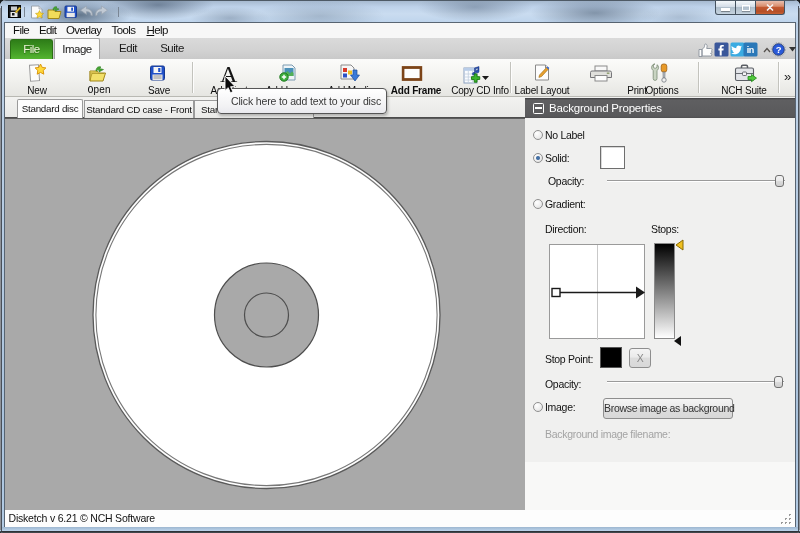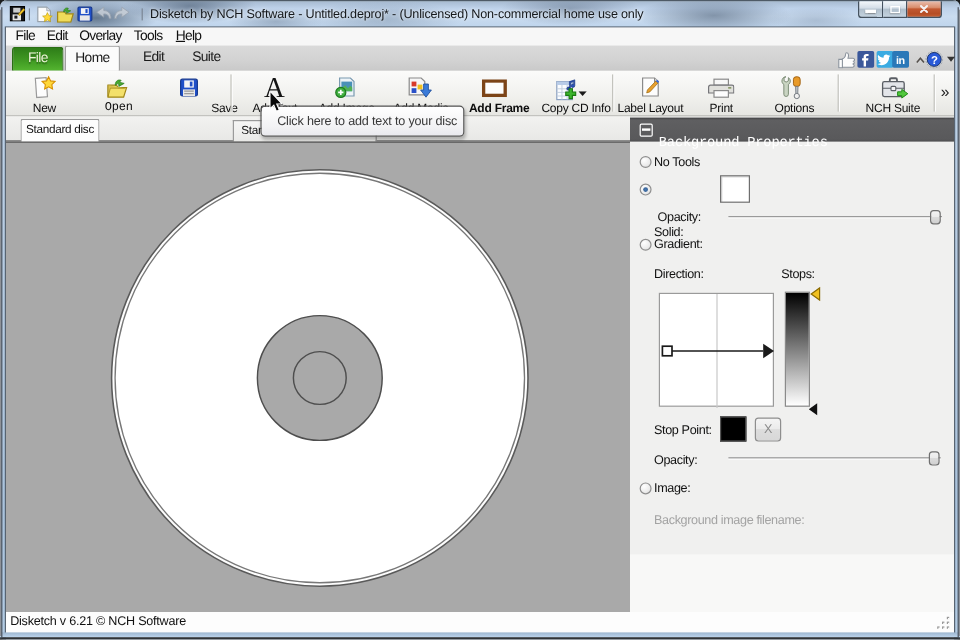--- a/index.html
+++ b/index.html
@@ -58,21 +58,21 @@
 .dtab{position:absolute;top:3px;height:18px;font-size:9.8px;letter-spacing:-0.25px;white-space:nowrap;overflow:hidden;color:#111;line-height:17px;text-align:center;
  background:linear-gradient(180deg,#f6f6f5 0%,#e9e9e7 100%);border:1px solid #9a9a9a;border-bottom:none;}
 .dtab.active{background:#fdfdfd;top:2px;height:33px;border-radius:2px 2px 0 0;}
 
 .canvas{position:absolute;left:0;top:95px;width:520px;height:391.5px;background:#a9a9a9;
  border-top:1px solid #5c5c5c;}
 
 .panel{position:absolute;left:520px;top:74.5px;width:270px;height:412px;background:#f0f0ef;font-size:10.5px;letter-spacing:-0.3px;color:#111;}
 .phdr{position:absolute;left:0;width:270px;height:20px;color:#fff;font-size:11.5px;letter-spacing:-0.2px;}
 .phdr .bx{position:absolute;left:8px;top:5.5px;width:11px;height:11px;border:1.8px solid #fff;border-radius:1.5px;}
-.phdr .tx{position:absolute;left:24px;top:15px;font-family:Liberation Mono, monospace;}
+.phdr .tx{position:absolute;left:24px;top:4px;}
 .radio{position:absolute;width:10px;height:10px;border-radius:50%;border:1px solid #8f8f8f;
  background:radial-gradient(circle at 35% 30%,#fff 0%,#ececec 60%,#d5d5d5 100%);}
 .radio.sel:after{content:"";position:absolute;left:2px;top:2px;width:4px;height:4px;border-radius:50%;
  background:radial-gradient(circle,#4c7bb0 0%,#27538c 100%);}
 .plab{position:absolute;white-space:nowrap;font-size:10.5px;}
 .slider{position:absolute;height:12px;}
 .slider .track{position:absolute;left:0;right:0;top:5px;height:1px;background:#9a9a9a;box-shadow:0 1px 0 #fff;}
 .slider .thumb{position:absolute;top:0;width:9px;height:12px;border:1px solid #707070;border-radius:3px;
  background:linear-gradient(180deg,#f2f2f2 0%,#ebebeb 45%,#dbdbdb 50%,#d0d0d0 100%);}
 .btn{position:absolute;border:1px solid #8e8e8e;border-radius:3px;color:#333;
@@ -124,21 +124,20 @@
         <rect x="2.6" y="7.8" width="8.2" height="4.4" fill="#e8e8e8"></rect>
       </svg>
    <svg style="position:absolute;left:79px;top:5px" width="15" height="13" opacity="0.8">
         <path d="M13.5 10.5 C13.5 6 11 3.8 7.5 3.8 L7.5 1 L1.5 5.2 L7.5 9.4 L7.5 6.6 C10 6.6 11.8 7.6 12 10.5 z" fill="#ccd2da" stroke="#9aa2ac" stroke-width=".7"></path>
       </svg>
    <svg style="position:absolute;left:94px;top:5px" width="15" height="13" opacity="0.8">
         <path d="M1.5 10.5 C1.5 6 4 3.8 7.5 3.8 L7.5 1 L13.5 5.2 L7.5 9.4 L7.5 6.6 C5 6.6 3.2 7.6 3 10.5 z" fill="#ccd2da" stroke="#9aa2ac" stroke-width=".7"></path>
       </svg>
    <div style="position:absolute;left:118px;top:7px;width:1px;height:10px;background:#7a8694;"></div>
   </div>
- <div class="ttext">Disketch by NCH Software - Untitled.deproj* - (Unlicensed) Non-commercial home use only</div>
  <div class="wbtns">
    <div class="wb min">
         <div style="position:absolute;left:5px;bottom:3px;width:9px;height:3px;background:#fff;box-shadow:0 1px 1px rgba(0,0,0,.4);"></div>
       </div>
    <div class="wb max">
         <div style="position:absolute;left:6px;top:3.5px;width:8px;height:6px;border:1.5px solid #fff;box-shadow:0 1px 1px rgba(0,0,0,.3);"></div>
       </div>
    <div class="wb cls">
         <svg width="27" height="13" style="position:absolute;left:0;top:0">
           <path d="M11.5 4 L16.5 9 M16.5 4 L11.5 9" stroke="#f4f2f4" stroke-width="1.7" fill="none" stroke-linecap="round"></path>
@@ -148,21 +147,21 @@
  <div class="content">
   <div class="menubar">
     <span style="left:8px">File</span>
         <span style="left:34px">Edit</span>
         <span style="left:61px">Overlay</span>
     <span style="left:106.5px">Tools</span>
         <span style="left:141.5px"><u>H</u>elp</span>
   </div>
   <div class="tabrow">
     <div class="ftab">File</div>
-    <div class="htab">Home</div>
+    <div class="htab">Image</div>
     <div class="rtab" style="left:100px;width:46px;">Edit</div>
     <div class="rtab" style="left:141px;width:52px;">Suite</div>
     <div class="social" id="social" style="left:693px;right:auto;">
     <svg style="position:absolute;left:0;top:1px" width="16" height="14">
             <path d="M1 6.5 h3 v7 h-3z M4 7 v6 h8.5 a1.3 1.3 0 0 0 0-2.6 a1.3 1.3 0 0 0 .8-2.4 a1.3 1.3 0 0 0-.6-2.5 h-4 c.8-2.5 .4-4.5 -1.2-4.5 -1.4 0 -.4 2 -1.5 3.5 -.7 1 -1.3 1.5 -2 1.5z" fill="#fdfdfd" stroke="#8a929c" stroke-width=".9"></path>
           </svg>
     <rect style="position:absolute">
             <svg style="position:absolute;left:16px;top:0" width="15" height="15">
               <rect width="14" height="14" x="0.5" y="0.5" rx="1.5" fill="#3a579a"></rect>
               <path d="M9.8 4.6 h-1.3 c-.5 0-.8.3-.8.8 v1.2 h2 l-.3 1.9 h-1.7 v5 h-2 v-5 h-1.3 v-1.9 h1.3 v-1.4 c0-1.4.9-2.2 2.2-2.2 h1.9z" fill="#fff"></path>
@@ -202,21 +201,21 @@
         </svg>
     <div class="tlab" style="left:94px;font-family:Liberation Mono, monospace;">Open</div>
     <svg class="ticon" style="left:153px;top:6px" width="17" height="17">
           <rect x="1" y="1" width="14" height="14" rx="1.5" fill="#2050c8" stroke="#183a90"></rect>
           <rect x="4" y="2" width="8" height="6" fill="#f5f5f5"></rect>
           <rect x="8.7" y="3" width="2.2" height="4" fill="#2050c8"></rect>
           <rect x="3" y="9.5" width="10" height="5.5" fill="#e8e8e8"></rect>
           <line x1="4" y1="11" x2="12" y2="11" stroke="#9a9a9a"></line>
           <line x1="4" y1="13" x2="12" y2="13" stroke="#9a9a9a"></line>
         </svg>
-    <div class="tlab" style="left:154px;margin-left:28px;">Save</div>
+    <div class="tlab" style="left:154px;">Save</div>
     <div class="tsep" style="left:187px;"></div>
     <span style="position:absolute;left:215px;top:2px;font-family:'Liberation Serif',serif;font-size:24px;color:#141414;">A</span>
     <div class="tlab" style="left:224px;">Add Text</div>
     <svg class="ticon" style="left:283px;top:5px" width="18" height="18">
           <path d="M4 1 h9 l3 3 v12 h-12 z" fill="#eef4f8" stroke="#7a9ab0"></path>
           <rect x="5.5" y="4" width="9" height="8" fill="#4a90b8"></rect>
           <path d="M5.5 10 l3-3 2.5 2.5 2-2 1.5 1.5 v3 h-9z" fill="#52b058"></path>
           <circle cx="5" cy="13" r="4.2" fill="#3fae3f" stroke="#1e7a1e"></circle>
           <path d="M4.3 10.8 h1.4 v1.5 h1.5 v1.4 h-1.5 v1.5 h-1.4 v-1.5 h-1.5 v-1.4 h1.5 z" fill="#fff"></path>
         </svg>
@@ -257,21 +256,21 @@
           <path d="M7 11 L14 3.6 15.8 5.2 9 12.6 6.4 13.4 z" fill="#e8a030" stroke="#9a6a10" stroke-width=".6"></path>
           <path d="M14 3.6 l1.8 1.6 1-1.2 -1.7-1.6z" fill="#3a6ad8"></path>
         </svg>
     <div class="tlab" style="left:537px;">Label Layout</div>
     <svg class="ticon" style="left:595.5px;top:6px" width="22" height="17">
           <rect x="5" y="1" width="12" height="5" fill="#f8f8f8" stroke="#8a8a8a"></rect>
           <path d="M2 6 h18 a1.5 1.5 0 0 1 1.5 1.5 v5 h-21 v-5 a1.5 1.5 0 0 1 1.5-1.5z" fill="#e0e0dc" stroke="#76767a"></path>
           <rect x="5" y="10.5" width="12" height="5.5" fill="#fdfdfd" stroke="#8a8a8a"></rect>
           <rect x="16.8" y="7.5" width="2.6" height="1.4" fill="#8a9a6a"></rect>
         </svg>
-    <div class="tlab" style="left:596px;">Print</div>
+    <div class="tlab" style="left:632px;">Print</div>
     <svg class="ticon" style="left:656px;top:4px" width="22" height="21">
           <path d="M5 1 C3 1 1.6 2.6 1.6 4.6 C1.6 5.8 2.2 6.8 3.2 7.4 L3.2 15.5 A1.9 1.9 0 0 0 7 15.5 L7 7.4 C8 6.8 8.6 5.8 8.6 4.6 C8.6 3.4 8 2.3 7 1.7 L7 4.4 L5.1 5.4 L3.4 4.4 L3.4 1.6 Z" fill="#c9d4c2" stroke="#7a8a74" stroke-width=".8"></path>
           <rect x="11.2" y="1" width="5.6" height="8" rx="2.2" fill="#e89a28" stroke="#a06010" stroke-width=".8"></rect>
           <path d="M13 9 h2 l-.2 6 h-1.6 z" fill="#c0c6cc" stroke="#70767c" stroke-width=".7"></path>
           <circle cx="14" cy="17" r="2.2" fill="#f0f0f0" stroke="#70767c" stroke-width=".8"></circle>
         </svg>
     <div class="tlab" style="left:657px;">Options</div>
     <div class="tsep" style="left:692.5px;"></div>
     <svg class="ticon" style="left:741px;top:5px" width="24" height="19">
           <path d="M7.5 4 v-1.6 a1.2 1.2 0 0 1 1.2-1.2 h3.6 a1.2 1.2 0 0 1 1.2 1.2 V4" fill="none" stroke="#5a5e64" stroke-width="1.5"></path>
@@ -279,41 +278,42 @@
           <path d="M1.5 9.5 h18" stroke="#5a5e64" stroke-width=".9"></path>
           <rect x="8.5" y="8" width="4" height="3.5" rx=".8" fill="#f4f4f6" stroke="#5a5e64" stroke-width=".9"></rect>
           <path d="M14 12.5 h3.5 v-2 l5 3.6 -5 3.6 v-2 h-3.5z" fill="#52c83e" stroke="#1e8a14" stroke-width=".8"></path>
         </svg>
     <div class="tlab" style="left:739px;">NCH Suite</div>
     <div class="tsep" style="left:773px;"></div>
     <span style="position:absolute;left:779px;top:10px;font-size:13px;color:#222;">»</span>
   </div>
   <div class="tabstrip">
     <div class="dtab active" style="left:12px;width:66px;">Standard disc</div>
+    <div class="dtab" style="left:79px;width:110px;">Standard CD case - Front</div>
     <div class="dtab" style="left:189px;width:120px;text-align:left;padding-left:6px;">Standard CD case</div>
   </div>
   <div class="canvas">
     <svg width="520" height="391" style="position:absolute;left:0;top:0">
       <circle cx="261.5" cy="196" r="173.5" fill="#fdfdfd" stroke="#5a5a5a" stroke-width="1.3"></circle>
       <circle cx="261.5" cy="196" r="170.6" fill="#ffffff" stroke="#787878" stroke-width="1.1"></circle>
       <circle cx="261.5" cy="196" r="52" fill="#a9a9a9" stroke="#4e4e4e" stroke-width="1.2"></circle>
       <circle cx="261.5" cy="196" r="22" fill="#a9a9a9" stroke="#4e4e4e" stroke-width="1.2"></circle>
     </svg>
   </div>
   <div class="panel" id="panel">
     <div class="phdr" style="top:0;background:linear-gradient(180deg,#3e3e40 0%,#5f5f61 10%,#59595b 90%,#4e4e50 100%);">
       <div class="bx">
             <div style="position:absolute;left:1px;top:3px;width:7px;height:2px;background:#fff"></div>
           </div>
       <div class="tx">Background Properties</div>
     </div>
     <div class="radio" style="left:8px;top:32px;"></div>
-    <div class="plab" style="left:20px;top:31px;">No Tools</div>
+    <div class="plab" style="left:20px;top:31px;">No Label</div>
     <div class="radio sel" style="left:8px;top:55px;"></div>
-    <div class="plab" style="left:20px;top:54px;margin-top:36px;">Solid:</div>
+    <div class="plab" style="left:20px;top:54px;">Solid:</div>
     <div style="position:absolute;left:75px;top:48px;width:25px;height:23px;background:#fff;border:1px solid #6e6e6e;box-shadow:inset 1px 1px 0 #d9d9d9;"></div>
     <div class="plab" style="left:23px;top:77px;">Opacity:</div>
     <div class="slider" style="left:82px;top:77px;width:178px;">
       <div class="track"></div>
           <div class="thumb" style="right:1px;"></div>
     </div>
     <div class="radio" style="left:8px;top:101px;"></div>
     <div class="plab" style="left:20px;top:100px;">Gradient:</div>
     <div class="plab" style="left:20px;top:125px;">Direction:</div>
     <div class="plab" style="left:126px;top:125px;">Stops:</div>
@@ -335,20 +335,21 @@
     <div class="plab" style="left:20px;top:255px;">Stop Point:</div>
     <div style="position:absolute;left:75px;top:249px;width:22px;height:21px;background:#000;border:1px solid #555;"></div>
     <div class="btn" style="left:104px;top:250px;width:22px;height:20px;line-height:18px;color:#8a8a8a;">X</div>
     <div class="plab" style="left:20px;top:280px;">Opacity:</div>
     <div class="slider" style="left:82px;top:278px;width:177px;">
       <div class="track"></div>
           <div class="thumb" style="right:1px;"></div>
     </div>
     <div class="radio" style="left:8px;top:304px;"></div>
     <div class="plab" style="left:20px;top:303px;">Image:</div>
+    <div class="btn" style="left:78px;top:300px;width:130px;height:21px;line-height:19px;">Browse image as background</div>
     <div class="plab" style="left:20px;top:330px;color:#a3a3a3;">Background image filename:</div>
     <div style="position:absolute;left:0;top:364.5px;width:270px;height:47.5px;background:#f8f8f7;"></div>
   </div>
   <div class="status">
         <span>Disketch v 6.21 © NCH Software</span>
   <svg style="position:absolute;right:3px;top:3px" width="13" height="13">
    <g fill="#9a9a9a">
             <rect x="10" y="1" width="2" height="2"></rect>
             <rect x="10" y="5" width="2" height="2"></rect>
             <rect x="6" y="5" width="2" height="2"></rect>

